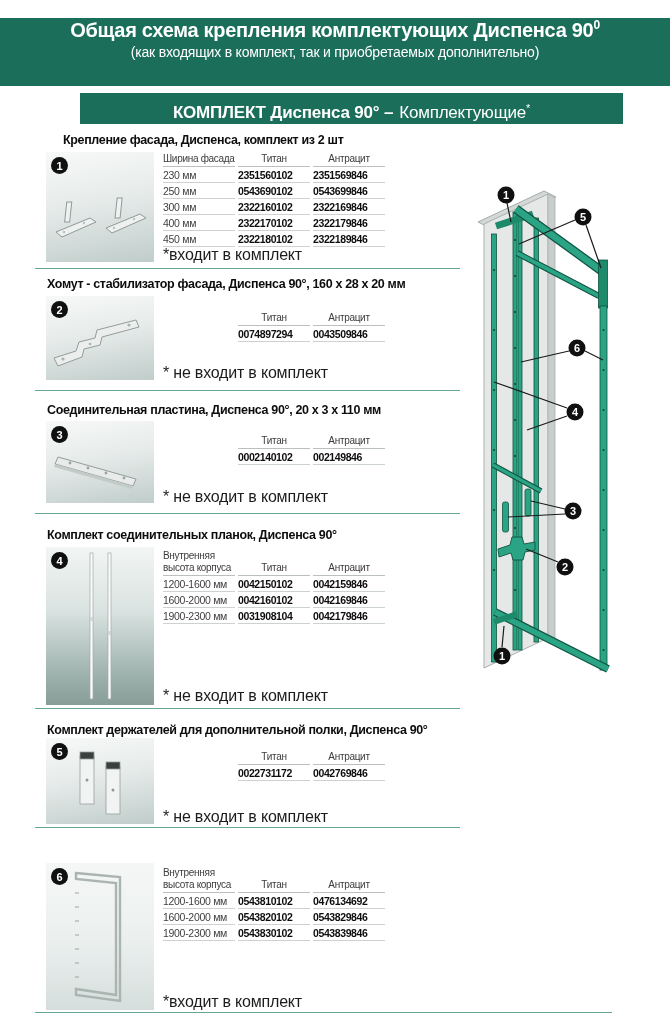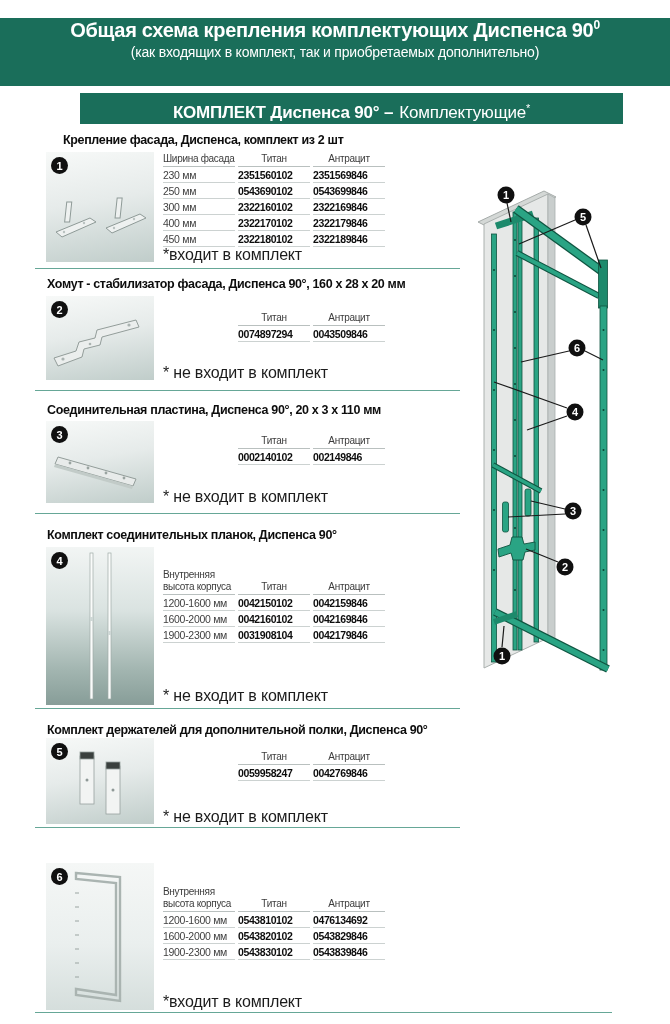--- a/index.html
+++ b/index.html
@@ -22,21 +22,21 @@
   .photo.pale{background:linear-gradient(180deg,#f5f7f6 0%,#eaefee 55%,#d5dedc 100%);}
   .badge{position:absolute;top:5px;left:5px;width:17px;height:17px;border-radius:50%;
        background:#101010;color:#fff;font-size:11px;font-weight:bold;
        display:flex;align-items:center;justify-content:center;}
   .sketch{position:absolute;left:0;top:0;}
   .tbl{position:absolute;display:grid;column-gap:3px;align-items:end;}
   .tbl3{grid-template-columns:72px 72px 72px;}
   .tbl2{grid-template-columns:72px 72px;}
   .th{font-size:10px;color:#3c3c3c;border-bottom:1px solid #b9c0bf;padding:1px 0 2px;white-space:nowrap;letter-spacing:-0.3px;}
   .th.ctr{text-align:center;}
-  .th.wrap{white-space:normal;line-height:11.5px;margin-top:19px;}
+  .th.wrap{white-space:normal;line-height:11.5px;}
   .td{font-size:10.5px;border-bottom:1px solid #ccd2d1;padding:2px 0 1px;white-space:nowrap;}
   .td.lbl{color:#3f3f3f;text-align:left;letter-spacing:-0.3px;}
   .td.num{font-weight:bold;color:#0d0d0d;letter-spacing:-0.4px;}
   .fnote{position:absolute;font-size:16px;color:#1c1c1c;letter-spacing:-0.2px;}
   .sep{position:absolute;height:1px;background:#66a797;}
   svg text.callout{font:bold 11px "Liberation Sans",sans-serif;fill:#fff;text-anchor:middle;}
 </style>
 </head>
 <body>
 
@@ -168,21 +168,21 @@
         <rect x="60" y="24" width="14" height="7" fill="#3a403e"></rect>
       </g>
       <circle cx="41" cy="42" r="1.5" fill="#8f9997"></circle>
       <circle cx="67" cy="52" r="1.5" fill="#8f9997"></circle>
     </svg>
     <div class="badge">5</div>
   </div>
   <div class="tbl tbl2" style="left:238px;top:750px">
     <div class="th ctr">Титан</div>
     <div class="th ctr">Антрацит</div>
-    <div class="td num">0059958247</div>
+    <div class="td num">0022731172</div>
     <div class="td num">0042769846</div>
   </div>
   <div class="fnote" style="left:163px;top:808px">* не входит в комплект</div>
   <div class="sep" style="left:35px;top:827px;width:425px"></div>
 
   <div class="photo pale" style="left:46px;top:863px;width:108px;height:147px">
     <svg class="sketch" width="108" height="147" viewBox="0 0 108 147">
       <polygon points="30,10 74,14 74,138 30,132 30,126 70,132 70,20 30,16" fill="none" stroke="#aab4b1" stroke-width="2.4"></polygon>
       <g stroke="#9aa4a1" stroke-width="1">
         <line x1="29" y1="30" x2="33" y2="30"></line>

